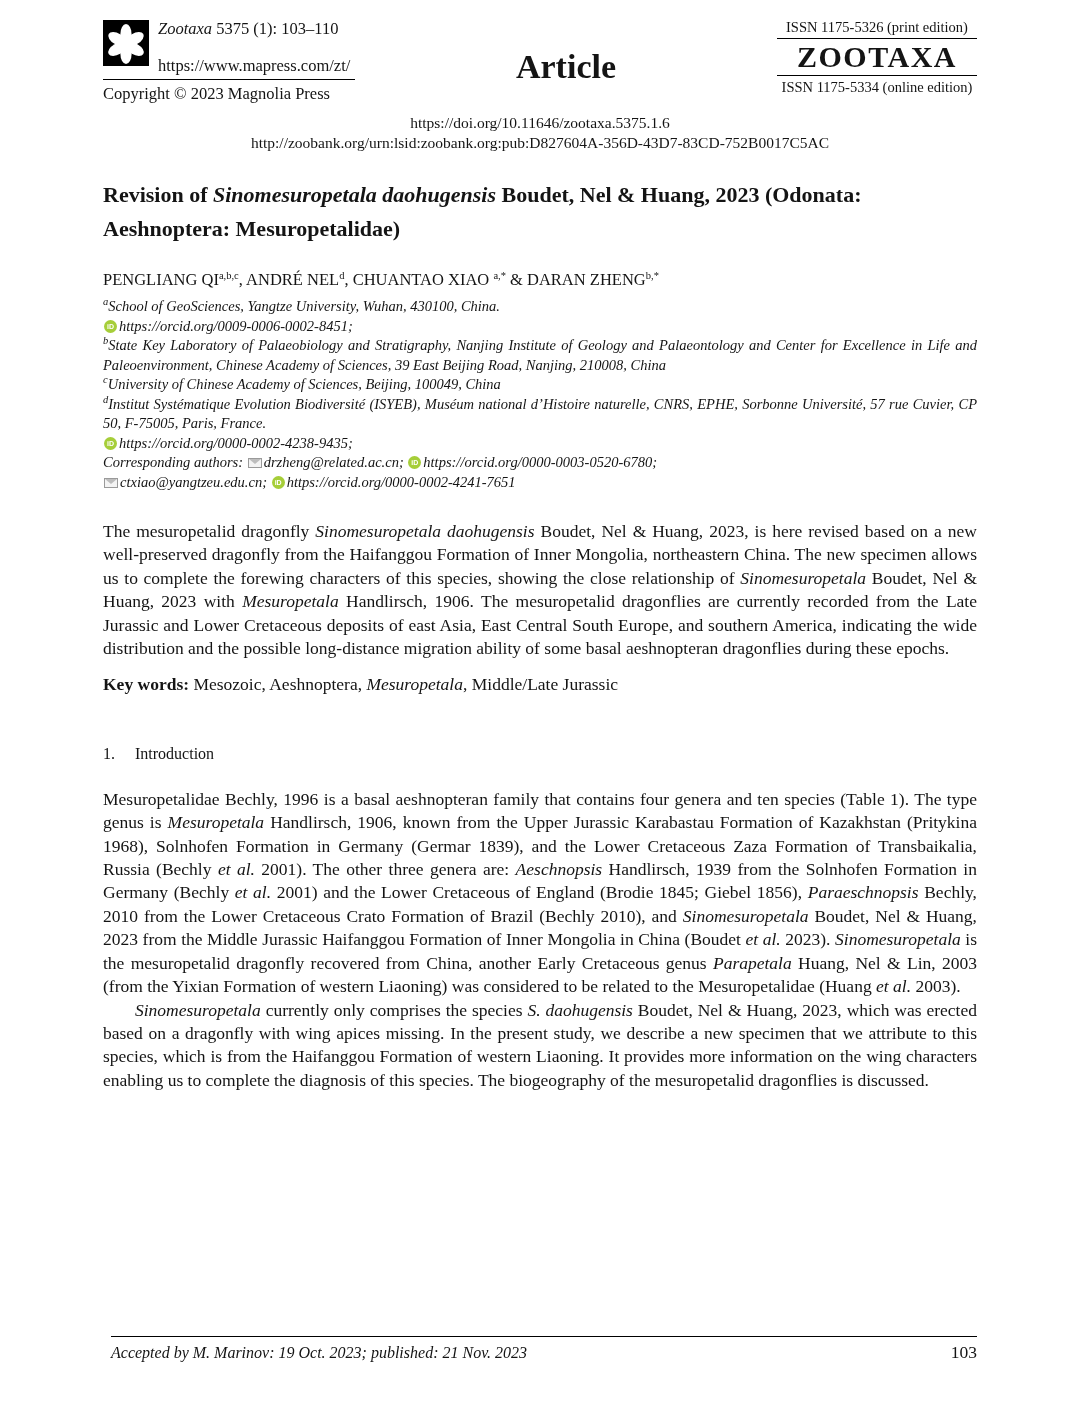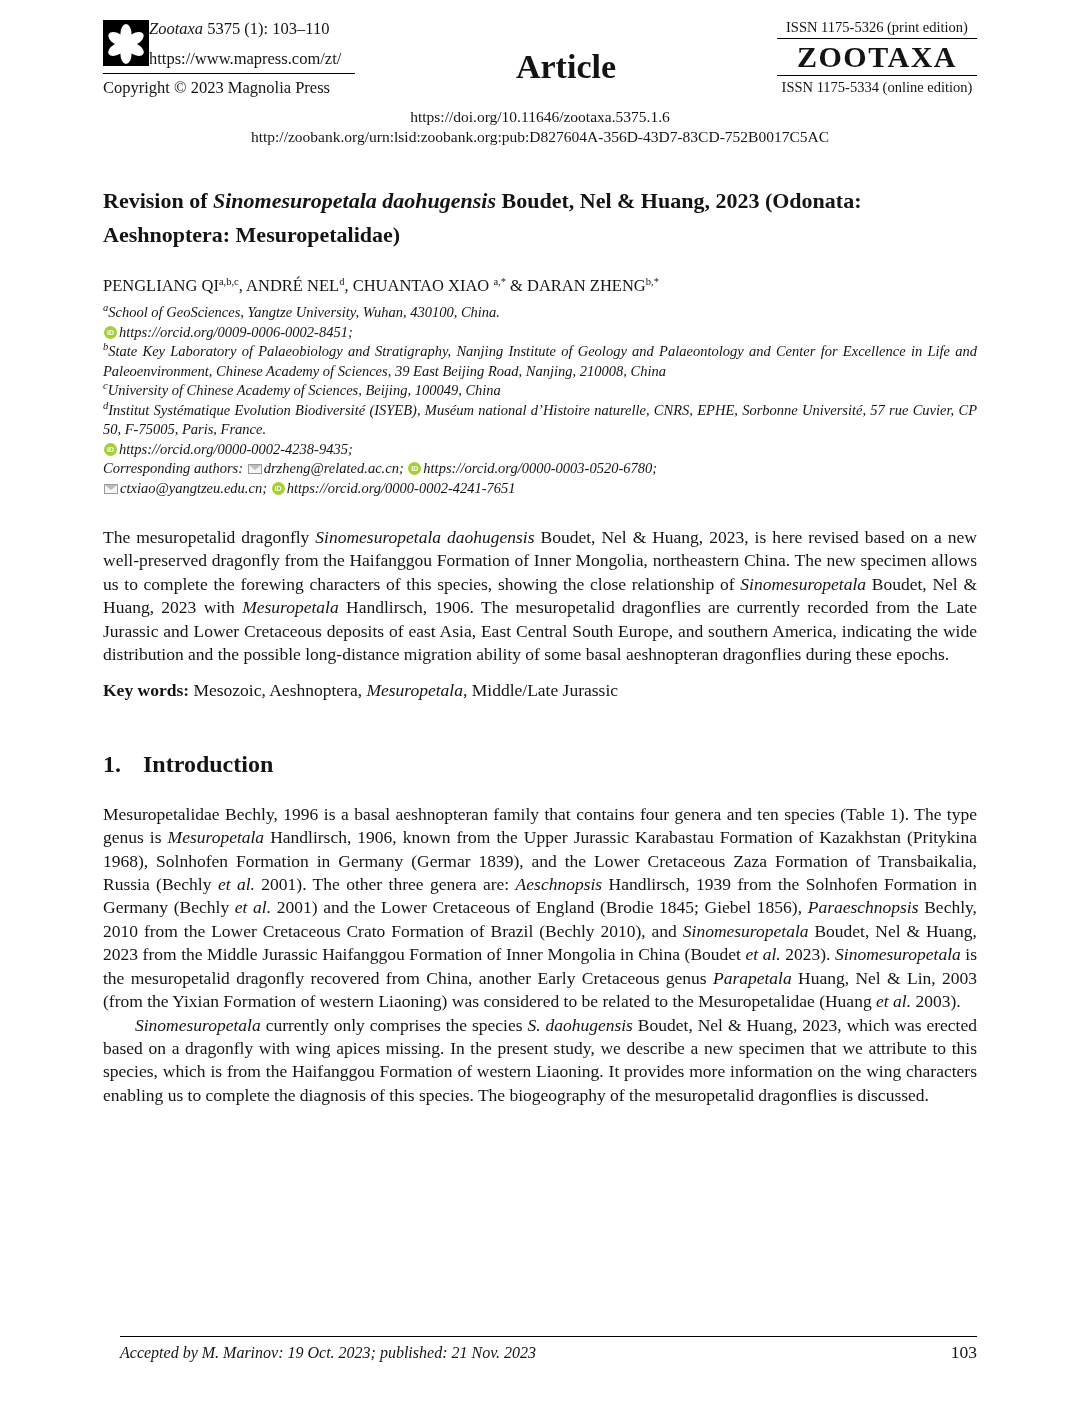--- a/index.html
+++ b/index.html
@@ -10,38 +10,38 @@
     font-family:"Liberation Serif","DejaVu Serif",serif;
   }
   .i{font-style:italic;}
   .b{font-weight:bold;}
   .sup{font-size:10.5px;vertical-align:super;line-height:0;}
   .link{color:inherit;text-decoration:none;}
 
   
   .masthead{display:flex;justify-content:space-between;align-items:flex-start;}
   .mast-left{width:252px;}
-  .mast-left-top{display:flex;gap:0;align-items:flex-start;padding-bottom:3px;border-bottom:1.5px solid #000;}
+  .mast-left-top{display:flex;gap:9px;align-items:flex-start;padding-bottom:3px;border-bottom:1.5px solid #000;}
   .logo{flex:0 0 auto;display:block;margin-top:2px;}
   .mast-left-lines{font-size:16.5px;line-height:21px;white-space:nowrap;}
-  .journal-url{display:inline-block;margin-top:9px;}
+  .journal-url{display:inline-block;margin-top:16px;}
   .copyright{font-size:16.5px;margin-top:4px;white-space:nowrap;}
   .mast-center{flex:1;text-align:center;font-size:34px;font-weight:bold;margin-top:30px;}
   .mast-right{width:200px;text-align:center;}
   .issn{font-size:14.5px;line-height:19px;white-space:nowrap;}
   .zootaxa-word{
     font-size:30px;font-weight:bold;letter-spacing:1.5px;line-height:36px;
     border-top:1.5px solid #000;border-bottom:1.5px solid #000;margin:1px 0 2px;
   }
 
   .doi-line{text-align:center;font-size:15.5px;margin-top:9px;line-height:19px;}
   .zoobank-line{text-align:center;font-size:15.5px;margin-top:1px;line-height:19px;}
 
   
-  .title{font-size:22px;line-height:34px;font-weight:bold;margin:38px 0 0 0;}
+  .title{font-size:22px;line-height:34px;font-weight:bold;margin:26px 0 0 0;}
   .authors{margin-top:23px;font-size:16.5px;line-height:21px;font-family:Liberation Serif, serif;}
   .affiliations{margin-top:7px;}
   .affil-line{margin:0;font-size:14.5px;line-height:19.5px;text-align:justify;}
 
   
   .inline-icon{display:inline-block;position:relative;}
   .orcid-icon{
     width:13px;height:13px;border-radius:50%;background:#A6CE39;
     vertical-align:-2px;margin:0 2px 0 1px;
   }
@@ -57,27 +57,27 @@
   .email-icon::before{
     content:"";position:absolute;left:0;top:0;width:0;height:0;
     border-style:solid;border-width:5px 6px 0 6px;
     border-color:#bdbdbd transparent transparent transparent;
   }
 
   
   .abstract-heading{margin:50px 0 0 0;font-size:17.5px;font-weight:bold;letter-spacing:.3px;}
   .body-par{margin:28px 0 0 0;font-size:17.5px;line-height:23.4px;text-align:justify;}
   .keywords{margin:13px 0 0 0;font-size:17.5px;line-height:23.4px;}
-  .section-heading{margin:48px 0 0 0;font-size:24px;font-weight:bold;}
+  .section-heading{margin:48px 0 0 0;font-size:16px;font-weight:normal;}
   .section-heading .sec-num{margin-right:16px;}
   .body-par.first{margin-top:25px;}
   .body-par.indent{margin-top:0;text-indent:32px;}
 
   
-  .page-footer{position:absolute;left:120px;right:103px;top:1336px;}
+  .page-footer{position:absolute;left:111px;right:103px;top:1336px;}
   .footer-rule{border-top:1.5px solid #000;height:0;}
   .footer-row{display:flex;justify-content:space-between;align-items:baseline;margin-top:5px;}
   .accepted{font-size:16px;}
   .page-number{font-size:17.5px;}
 </style>
 </head>
 <body>
 
 <div class="page">
 

